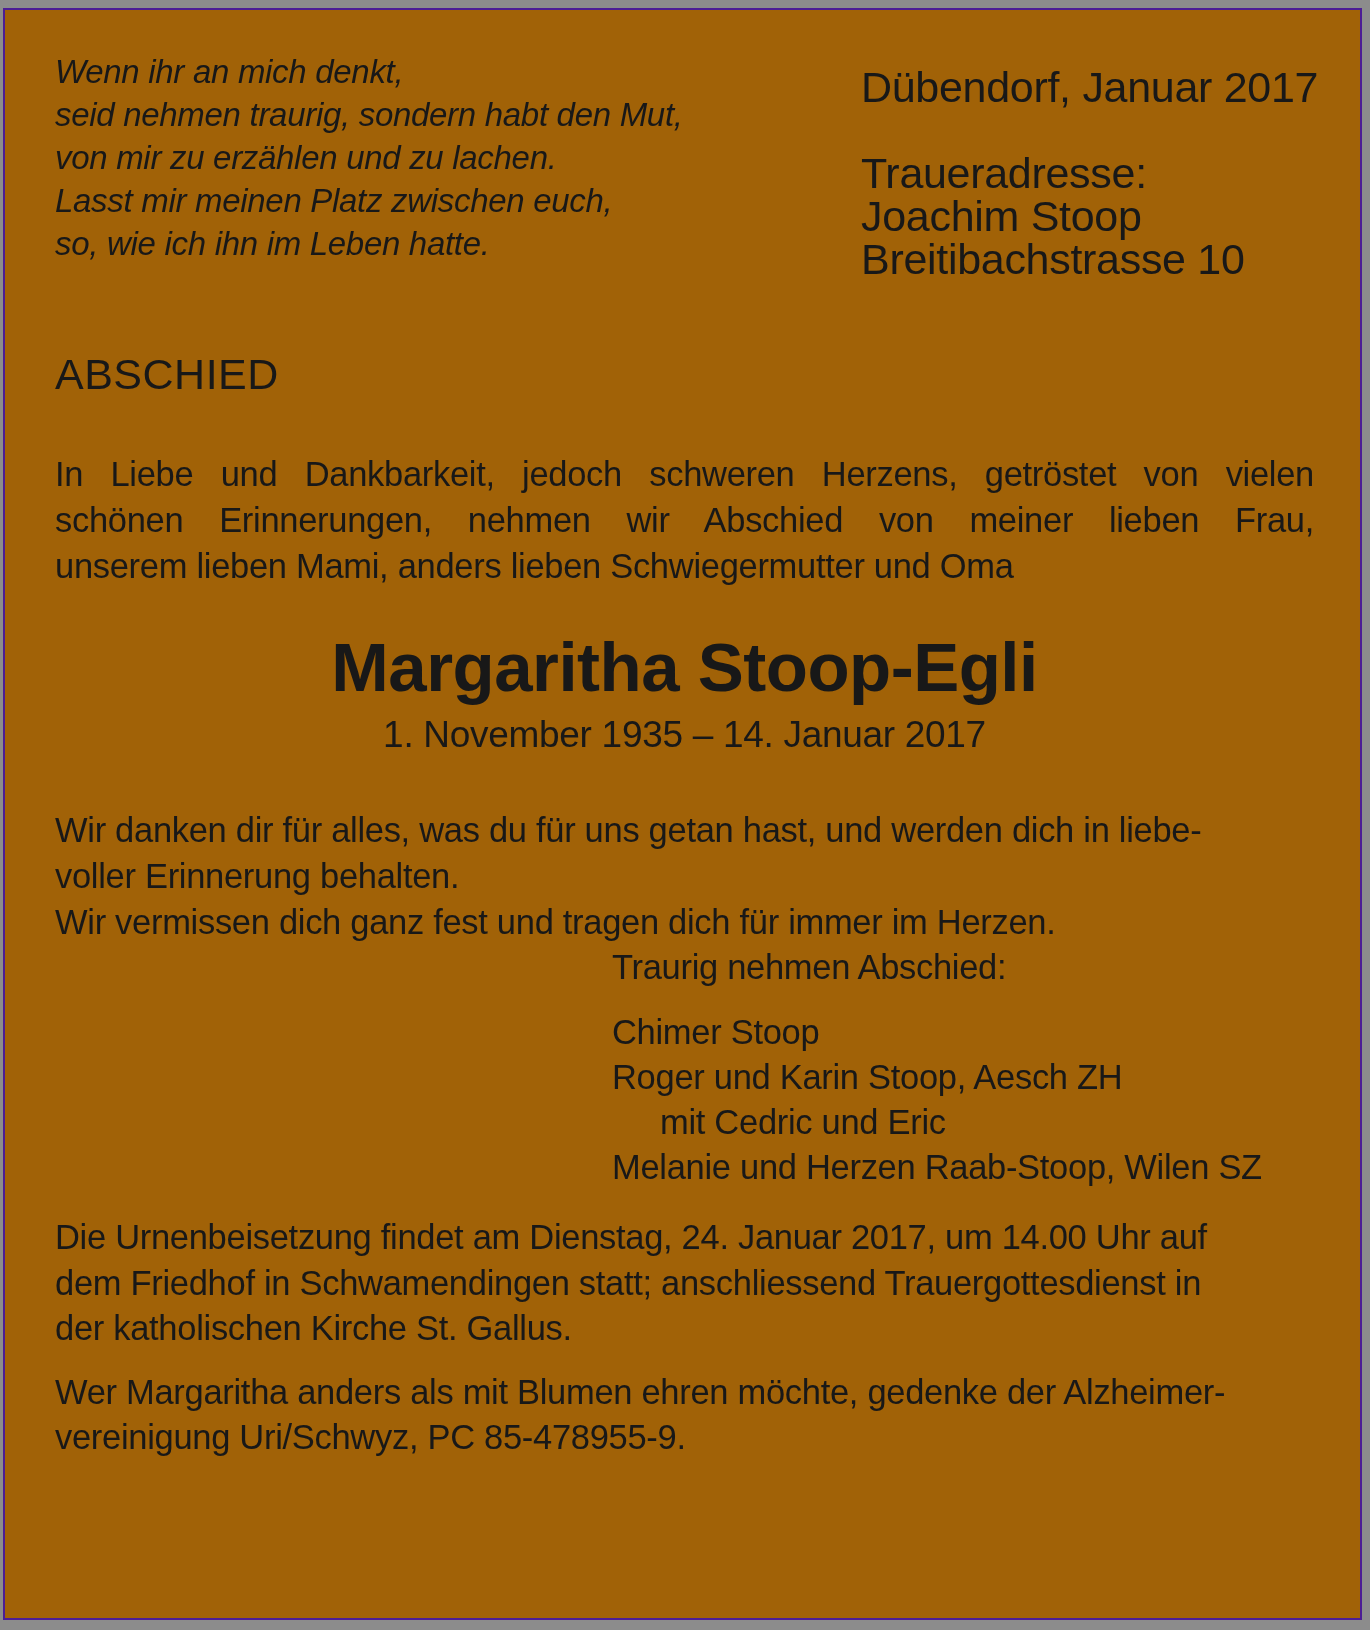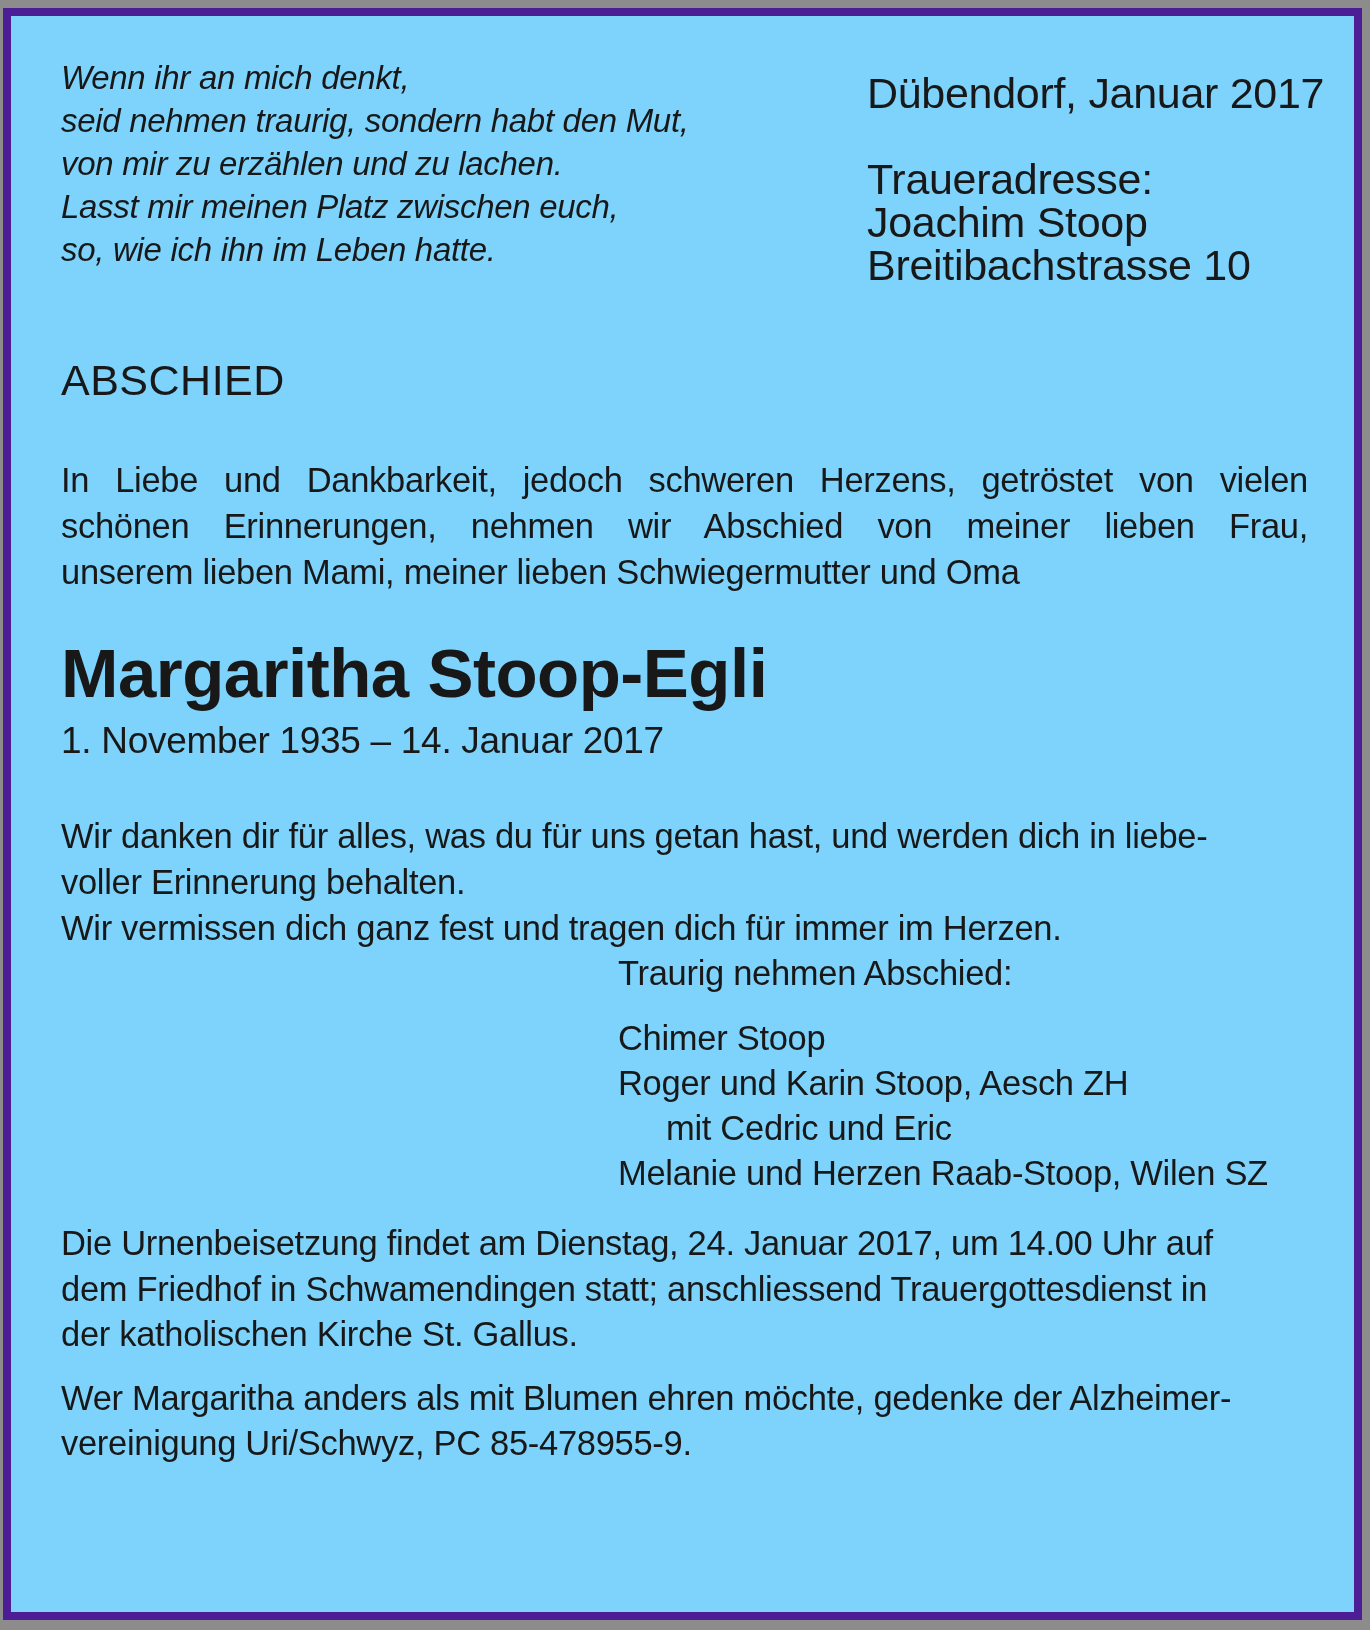--- a/index.html
+++ b/index.html
@@ -11,22 +11,22 @@
     font-family: "Liberation Sans", sans-serif;
     color: #181818;
     overflow: hidden;
   }
   .page {
     position: absolute;
     top: 8px;
     left: 3px;
     right: 8px;
     bottom: 10px;
-    background: #7dd3fc;
-    border: 8px solid #4c1d95;
+    background: #a16207;
+    border: 2px solid #4c1d95;
     box-sizing: border-box;
     padding: 40px 46px 0 50px;
   }
   
   .header-row {
     position: relative;
     height: 216px;
     margin-bottom: 86px;
   }
   .poem {
@@ -57,21 +57,21 @@
     letter-spacing: -0.3px;
     margin-bottom: 42px;
   }
   .line { white-space: pre; }
   .line.justified {
     white-space: normal;
     text-align: justify;
     text-align-last: justify;
   }
   .name-block {
-    text-align: left;
+    text-align: center;
     margin-bottom: 48px;
   }
   .deceased-name {
     font-size: 69px;
     font-weight: bold;
     line-height: 74px;
     letter-spacing: -0.5px;
   }
   .deceased-dates {
     font-size: 37px;
@@ -125,21 +125,21 @@
       <div class="line">Joachim Stoop</div>
       <div class="line">Breitibachstrasse 10</div>
     </div>
   </div>
 
   <div class="abschied">ABSCHIED</div>
 
   <div class="intro">
     <div class="line justified">In Liebe und Dankbarkeit, jedoch schweren Herzens, getröstet von vielen</div>
     <div class="line justified">schönen Erinnerungen, nehmen wir Abschied von meiner lieben Frau,</div>
-    <div class="line">unserem lieben Mami, meiner lieben Schwiegermutter und Oma</div>
+    <div class="line">unserem lieben Mami, anders lieben Schwiegermutter und Oma</div>
   </div>
 
   <div class="name-block">
     <div class="deceased-name">Margaritha Stoop-Egli</div>
     <div class="deceased-dates">1. November 1935 – 14. Januar 2017</div>
   </div>
 
   <div class="thanks">
     <div class="line">Wir danken dir für alles, was du für uns getan hast, und werden dich in liebe-</div>
     <div class="line">voller Erinnerung behalten.</div>

